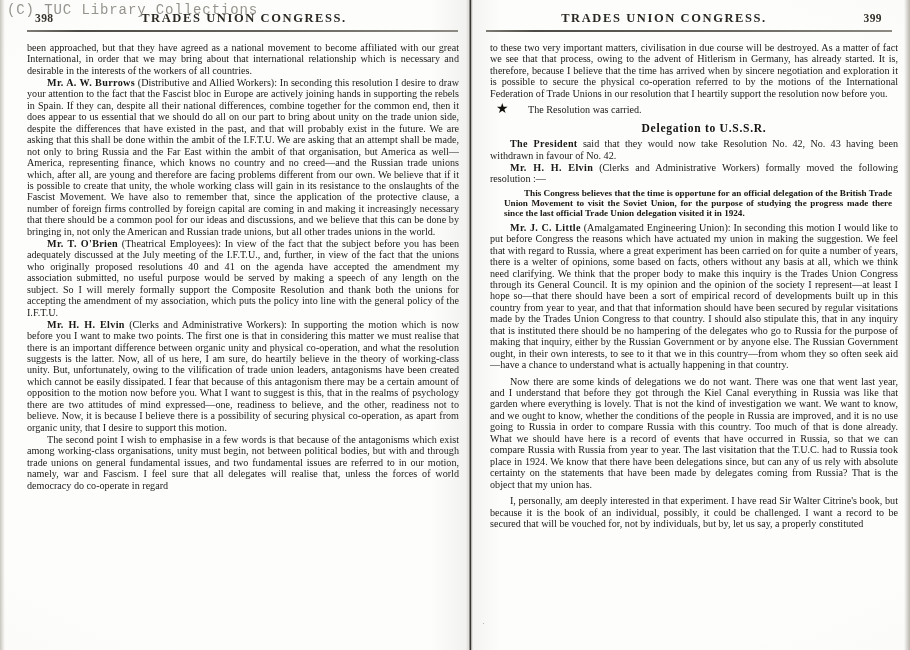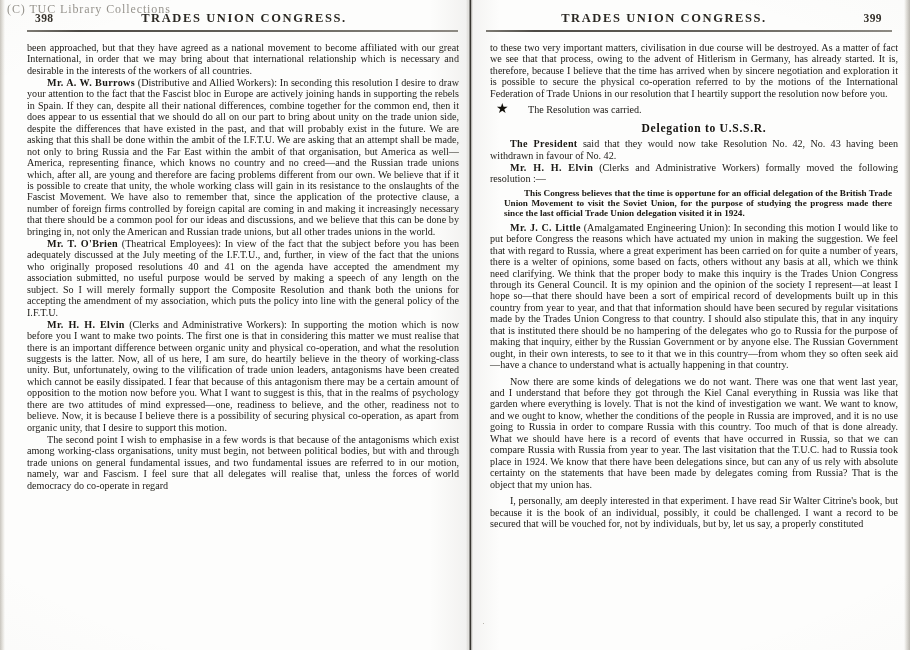--- a/index.html
+++ b/index.html
@@ -30,22 +30,22 @@
     background:
       radial-gradient(ellipse 120% 100% at 50% 50%, rgba(255,255,255,0) 55%, rgba(120,115,105,0.07) 100%);
     pointer-events: none;
     z-index: 6;
   }
 
   .watermark {
     position: absolute;
     left: 7px;
     top: 2px;
-    font-family: Liberation Serif, serif;
-    font-size: 12px;
+    font-family: Liberation Mono, monospace;
+    font-size: 14px;
     letter-spacing: 0.9px;
     color: #8e8b84;
     white-space: nowrap;
     z-index: 7;
     opacity: 0.92;
   }
 
   
   .page {
     position: absolute;

